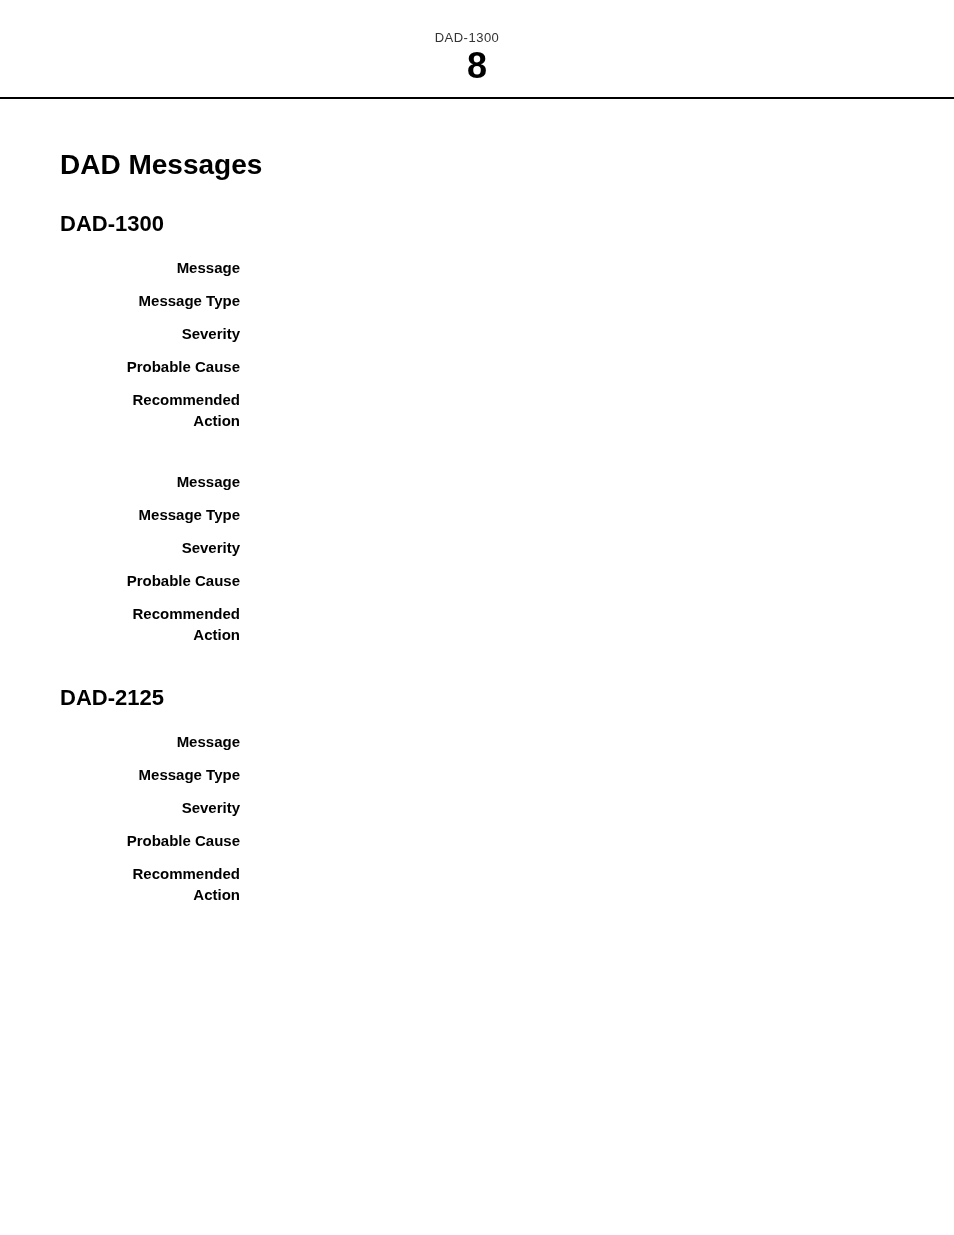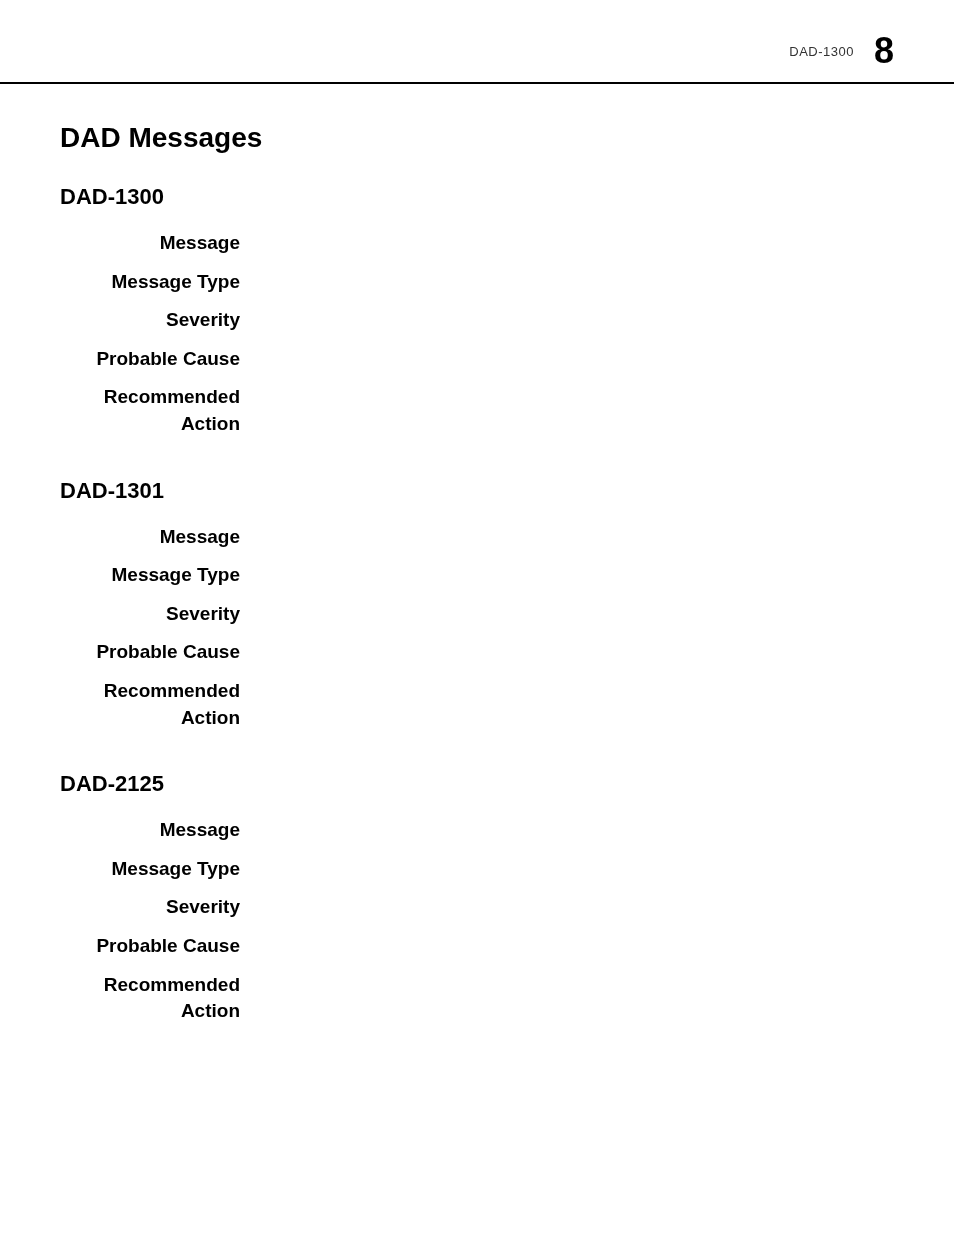--- a/index.html
+++ b/index.html
@@ -1,18 +1,19 @@
 <!DOCTYPE html>
 <html><head>
   <meta charset="utf-8">
   <style>
     * {
       margin: 0;
       padding: 0;
       box-sizing: border-box;
+      flex-direction: column;
     }
 
     body {
       font-family: Arial, sans-serif;
       background: #ffffff;
       color: #000000;
       width: 954px;
       min-height: 1235px;
       position: relative;
     }
@@ -41,21 +42,21 @@
 
     .content {
       padding: 20px 60px 60px 60px;
     }
 
     .page-title {
       font-size: 28px;
       font-weight: bold;
       color: #000;
       margin-bottom: 30px;
-      margin-top: 8px;
+      margin-top: 20px;
     }
 
     .section {
       margin-bottom: 40px;
     }
 
     .section-title {
       font-size: 22px;
       font-weight: bold;
       color: #000;
@@ -65,21 +66,21 @@
     .field-row {
       display: flex;
       margin-bottom: 12px;
     }
 
     .field-label {
       width: 200px;
       min-width: 200px;
       text-align: right;
       padding-right: 20px;
-      font-size: 19px;
+      font-size: 15px;
       font-weight: bold;
       color: #000;
       line-height: 1.4;
     }
 
     .field-value {
       flex: 1;
       font-size: 13px;
       color: #000;
       line-height: 1.4;
@@ -114,21 +115,20 @@
         <div class="field-row">
           <div class="field-label">Probable Cause</div>
           <div class="field-value"></div>
         </div>
         <div class="field-row">
           <div class="field-label">Recommended<br>Action</div>
           <div class="field-value"></div>
         </div>
       </div>
       <div class="section">
-        <h2 class="section-title">DAD-1301</h2>
         <div class="field-row">
           <div class="field-label">Message</div>
           <div class="field-value"></div>
         </div>
         <div class="field-row">
           <div class="field-label">Message Type</div>
           <div class="field-value"></div>
         </div>
         <div class="field-row">
           <div class="field-label">Severity</div>

